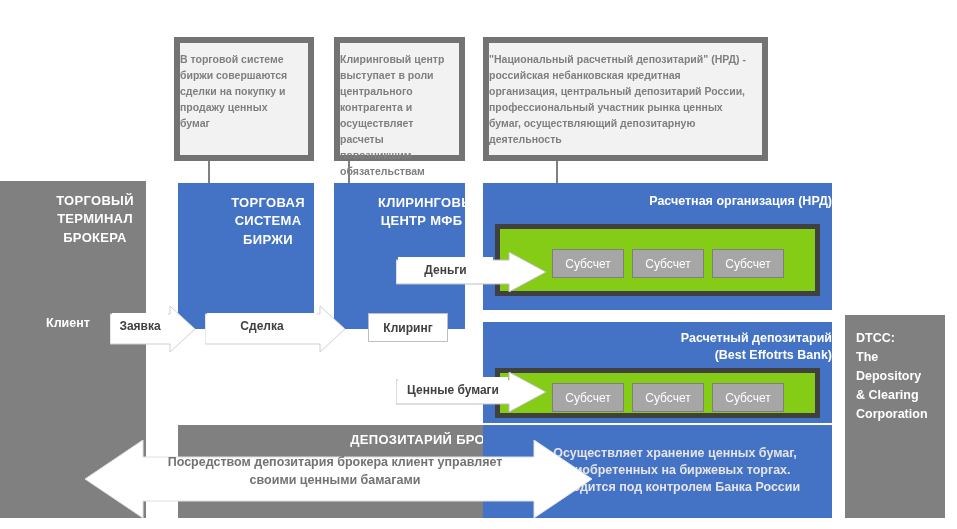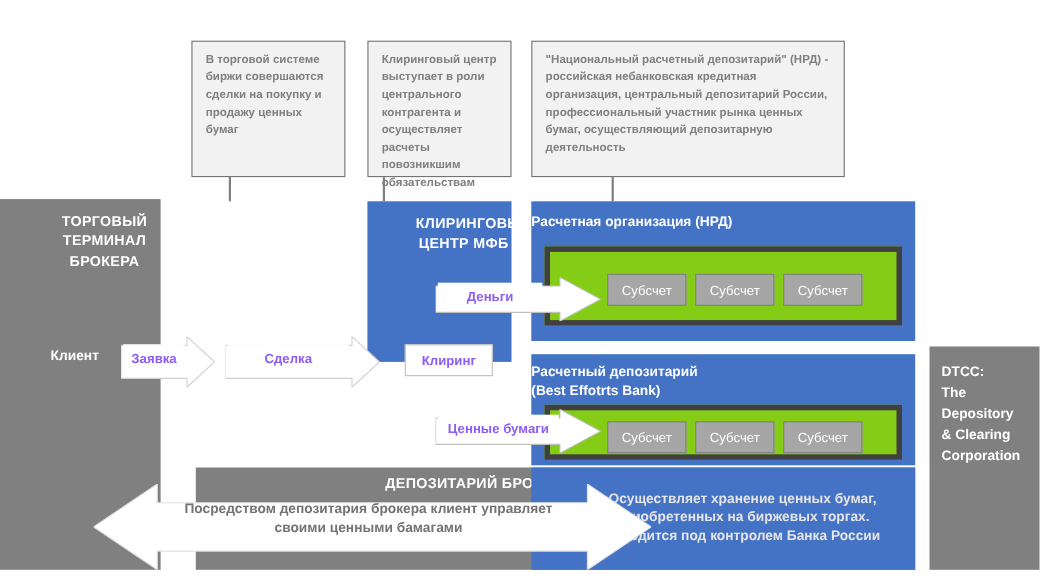--- a/index.html
+++ b/index.html
@@ -25,26 +25,26 @@
     text-align: center;
     font-size: 17px;
     font-weight: bold;
     color: #111111;
     letter-spacing: .2px;
   }
 
   
   .note {
     background: #f2f2f2;
-    border: 1px solid #737373;
+    border: 6px solid #737373;
     color: #7f7f7f;
     font-size: 10.5px;
     font-weight: bold;
     line-height: 1.52;
-    padding: 9px 10px 6px 12px;
+    padding: 9px 10px 6px 0;
   }
   .note-connector {
     background: #7f7f7f;
     width: 2px;
   }
 
   
   .gray-block {
     background: #808080;
     color: #ffffff;
@@ -58,21 +58,21 @@
     font-weight: bold;
     line-height: 1.42;
     text-align: center;
     letter-spacing: .3px;
     padding-left: 44px;
   }
   .block-title-med {
     font-size: 12.5px;
     font-weight: bold;
     line-height: 1.38;
-    text-align: left;
+    text-align: right;
   }
 
   
   .white-panel {
     background: #84cc16;
     border: 5px solid #404040;
   }
   .subacct {
     background: #a6a6a6;
     border: 1px solid #7f7f7f;
@@ -80,21 +80,21 @@
     font-size: 12px;
     display: flex;
     align-items: center;
     justify-content: center;
   }
 
   
   .chip {
     background: #ffffff;
     border: 1px solid #bfbfbf;
-    color: #8b5cf6;
+    color: #404040;
     font-size: 12px;
     font-weight: bold;
     display: flex;
     align-items: center;
     justify-content: center;
   }
   .arrow-svg { display: block; }
 
   .bottom-text {
     color: #737373;
@@ -140,20 +140,23 @@
 
   <div class="abs note" style="left:483px; top:37px; width:285px; height:124px;">
     <span>"Национальный расчетный депозитарий" (НРД)  - российская небанковская кредитная организация, центральный депозитарий России, профессиональный участник рынка ценных бумаг, осуществляющий депозитарную деятельность</span>
   </div>
   <div class="abs note-connector" style="left:556px; top:161px; height:22px;"></div>
 
   <div class="abs gray-block" style="left:0px; top:181px; width:146px; height:337px;">
     <div class="abs block-title-strong" style="left:0; top:11px; width:146px;">ТОРГОВЫЙ ТЕРМИНАЛ БРОКЕРА</div>
   </div>
 
+  <div class="abs blue-block" style="left:178px; top:183px; width:136px; height:146px;">
+    <div class="abs block-title-strong" style="left:0; top:11px; width:136px;">ТОРГОВАЯ СИСТЕМА БИРЖИ</div>
+  </div>
 
   <div class="abs blue-block" style="left:334px; top:183px; width:131px; height:146px;">
     <div class="abs block-title-strong" style="left:0; top:11px; width:131px;">КЛИРИНГОВЫЙ ЦЕНТР МФБ</div>
   </div>
 
   <div class="abs blue-block" style="left:483px; top:183px; width:349px; height:127px;">
     <div class="abs block-title-med" style="left:0; top:10px; width:349px;">Расчетная организация (НРД)</div>
 
     <div class="abs white-panel" style="left:12px; top:41px; width:325px; height:72px;">
       <div class="abs subacct" style="left:52px; top:20px; width:72px; height:29px;">

